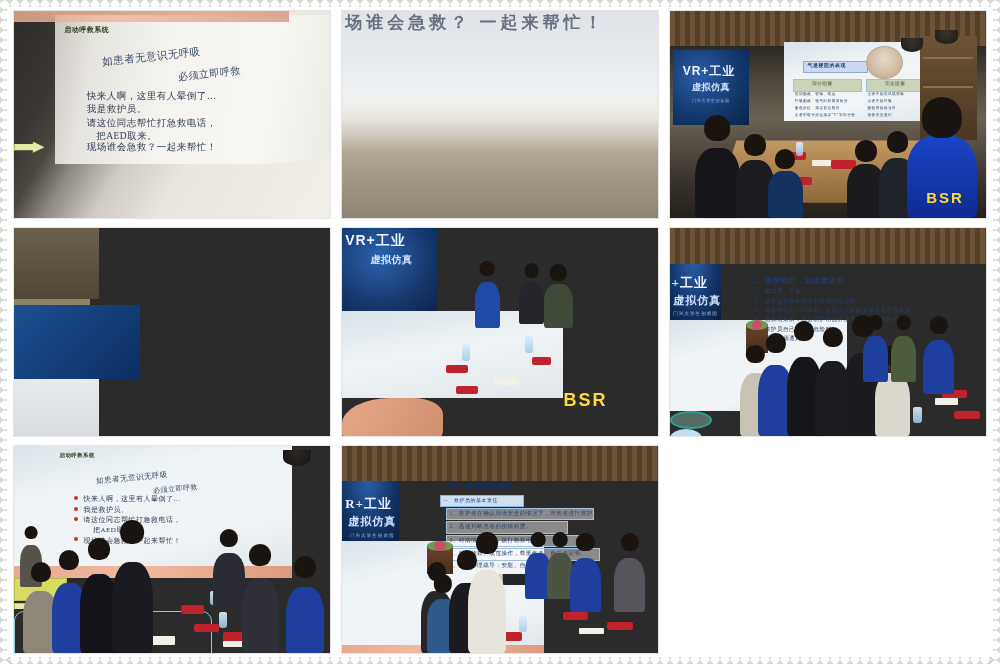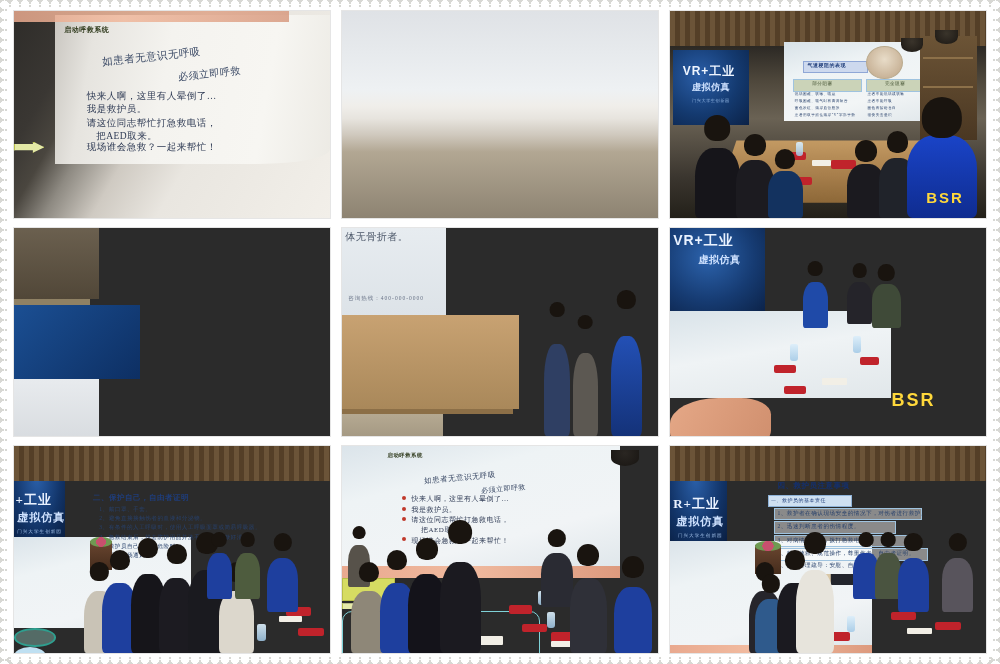--- a/index.html
+++ b/index.html
@@ -234,20 +234,21 @@
       </div>
     </div>
 
     <div class="cell c2">
       <div class="photo">
         <div class="wall"></div>
         <div class="scr"></div>
         <div class="band2"></div>
         <div class="wall2"></div>
         <div class="flr2"></div>
+        <div class="txt toptxt">场谁会急救？ 一起来帮忙！</div>
 
       </div>
     </div>
 
     <div class="cell c3">
       <div class="photo">
         <div class="room-dark" style="position:absolute"></div>
         <div class="ceiling" style="position:absolute"></div>
 
         <div class="blueban" style="position:absolute;left:1%;top:19%;width:24%;height:36%"></div>
@@ -314,42 +315,20 @@
         <div class="bg"></div>
         <div class="shelfA"></div>
         <div class="shelfL" style="top:9%"></div>
         <div class="shelfL" style="top:20%"></div>
         <div class="blue"></div>
         <div class="scrn"></div>
 
       </div>
     </div>
 
-    <div class="cell c5">
-      <div class="photo">
-        <div class="bg"></div>
-        <div class="scr"></div>
-        <div class="txt scrt">体无骨折者。</div>
-        <div class="txt scrt2">咨询热线：400-000-0000</div>
-        <div class="wshelf"></div>
-        <div class="wln" style="top:14%"></div>
-        <div class="wln" style="top:28%"></div>
-        <div class="riserC"></div>
-
-        <div class="aud" style="left:64%;width:8%;height:44%;background:#2f3f63">
-            <span class="h"></span>
-          </div>
-        <div class="aud" style="left:73%;width:8%;height:40%;background:#5c5852">
-            <span class="h"></span>
-          </div>
-        <div class="aud" style="left:85%;width:10%;height:48%;background:linear-gradient(180deg,#2350b5,#143279)">
-            <span class="h"></span>
-          </div>
-      </div>
-    </div>
 
     <div class="cell c6">
       <div class="photo">
         <div class="bg"></div>
         <div class="ban"></div>
         <div class="txt" style="left:1%;top:2%;font-size:14px;font-weight:700;color:#e9f2ff;letter-spacing:1px;font-family:'Liberation Sans',sans-serif">VR+工业</div>
         <div class="txt" style="left:9%;top:12%;font-size:10px;font-weight:700;color:#cfe2ff">虚拟仿真</div>
         <div class="proj"></div>
         <div class="limb"></div>
 
@@ -499,21 +478,21 @@
       <div class="photo">
         <div class="bg"></div>
         <div class="ceiling" style="position:absolute"></div>
         <div class="ban"></div>
         <div class="txt banT1">R+工业</div>
         <div class="txt banT2">虚拟仿真</div>
         <div class="txt banT3">门兴大学生创新园</div>
 
         <div class="scr slidebox"></div>
         <div class="band"></div>
-        <div class="txt" style="left:34%;top:17%;font-size:7.5px;font-weight:700;color:#14306e">四、救护员注意事项</div>
+        <div class="txt" style="left:34%;top:17%;font-size:7.5px;font-weight:700;color:#14306e">四、保持现场通风</div>
         <div style="position:absolute;left:31%;top:24%;width:26%;height:4.5%;background:#cfe0f1;border:1px solid #8fb3d8"></div>
         <div class="txt" style="left:32%;top:24.8%;font-size:5px;color:#1f3d7a">一、救护员的基本责任</div>
 
         <div class="sl-row" style="position:absolute;left:33%;top:30%;width:46%;height:5%"></div>
         <div class="txt sl-line" style="left:34%;top:31%">1、救护者在确认现场安全的情况下，对伤者进行救护。</div>
         <div class="sl-row" style="position:absolute;left:33%;top:36.5%;width:38%;height:5%"></div>
         <div class="txt sl-line" style="left:34%;top:37.5%">2、迅速判断患者的伤情程度。</div>
         <div class="sl-row" style="position:absolute;left:33%;top:43%;width:42%;height:5%"></div>
         <div class="txt sl-line" style="left:34%;top:44%">3、对病情未缓解，拨打急救电话。</div>
         <div class="sl-row" style="position:absolute;left:33%;top:49.5%;width:48%;height:5%"></div>

